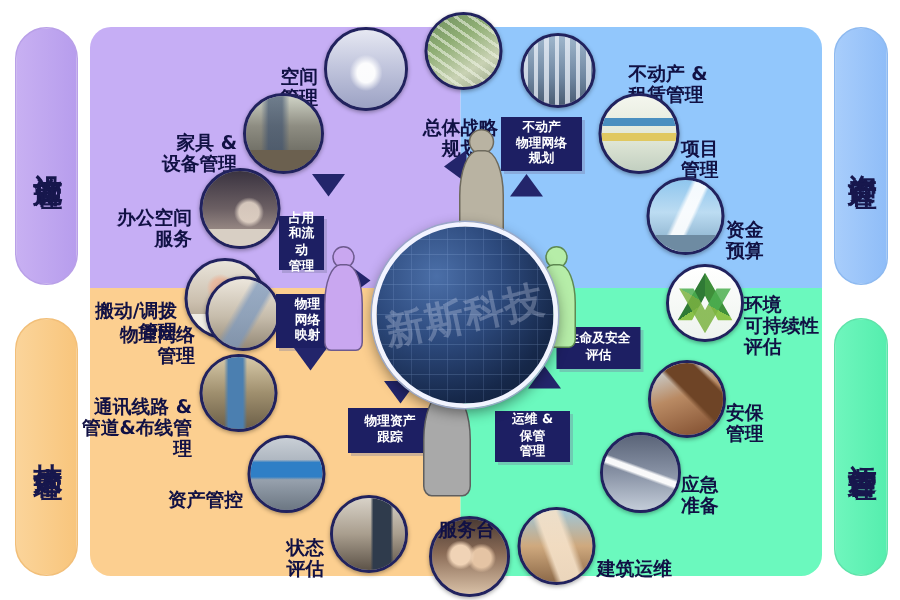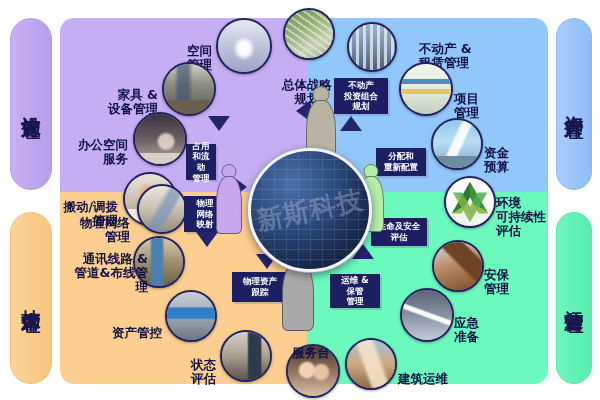--- a/index.html
+++ b/index.html
@@ -278,44 +278,42 @@
       <i style="background:linear-gradient(0deg,transparent 42%,#2f7fc6 46% 66%,transparent 70%);"></i>
     </div>
     <div class="lbl md r" style="left:108px;top:306px;width:54px;">资产管控</div>
   </div>
 
   <div class="node">
     <div class="circ" style="left:133px;top:236px;width:48px;height:48px;">
       <i style="background:linear-gradient(180deg,#d7c9a8 0%,#9f8f6e 50%,#6c5f48 100%);"></i>
       <i style="background:linear-gradient(90deg,transparent 30%,#4b7fb0 36% 56%,transparent 62%);"></i>
     </div>
-    <div class="lbl md r" style="left:52px;top:232px;width:76px;padding-left:20px;">通讯线路 &amp;
+    <div class="lbl md r" style="left:52px;top:244px;width:76px;">通讯线路 &amp;
 管道&amp;布线管理</div>
   </div>
 
   <div class="node">
     <div class="circ" style="left:137px;top:184px;width:46px;height:46px;">
       <i style="background:linear-gradient(180deg,#ece6dc 0%,#c6bcab 55%,#958a78 100%);"></i>
       <i style="background:linear-gradient(120deg,transparent 40%,rgba(120,150,190,.7) 48% 62%,transparent 68%);"></i>
     </div>
     <div class="lbl md r" style="left:66px;top:196px;width:64px;">物理网络
 管理</div>
   </div>
 
 
   <div class="nbox" style="left:186px;top:144px;width:30px;height:36px;">占用
 和流动
 管理</div>
 
   <div class="nbox" style="left:334px;top:78px;width:54px;height:36px;">不动产
-投资组合
+物理网络
 规划</div>
 
-  <div class="nbox" style="left:376px;top:148px;width:50px;height:28px;">分配和
-重新配置</div>
 
   <div class="nbox" style="left:371px;top:218px;width:56px;height:28px;">生命及安全
 评估</div>
 
   <div class="nbox" style="left:330px;top:274px;width:50px;height:34px;">运维 &amp;
 保管
 管理</div>
 
   <div class="nbox" style="left:232px;top:272px;width:56px;height:30px;">物理资产
 跟踪</div>

